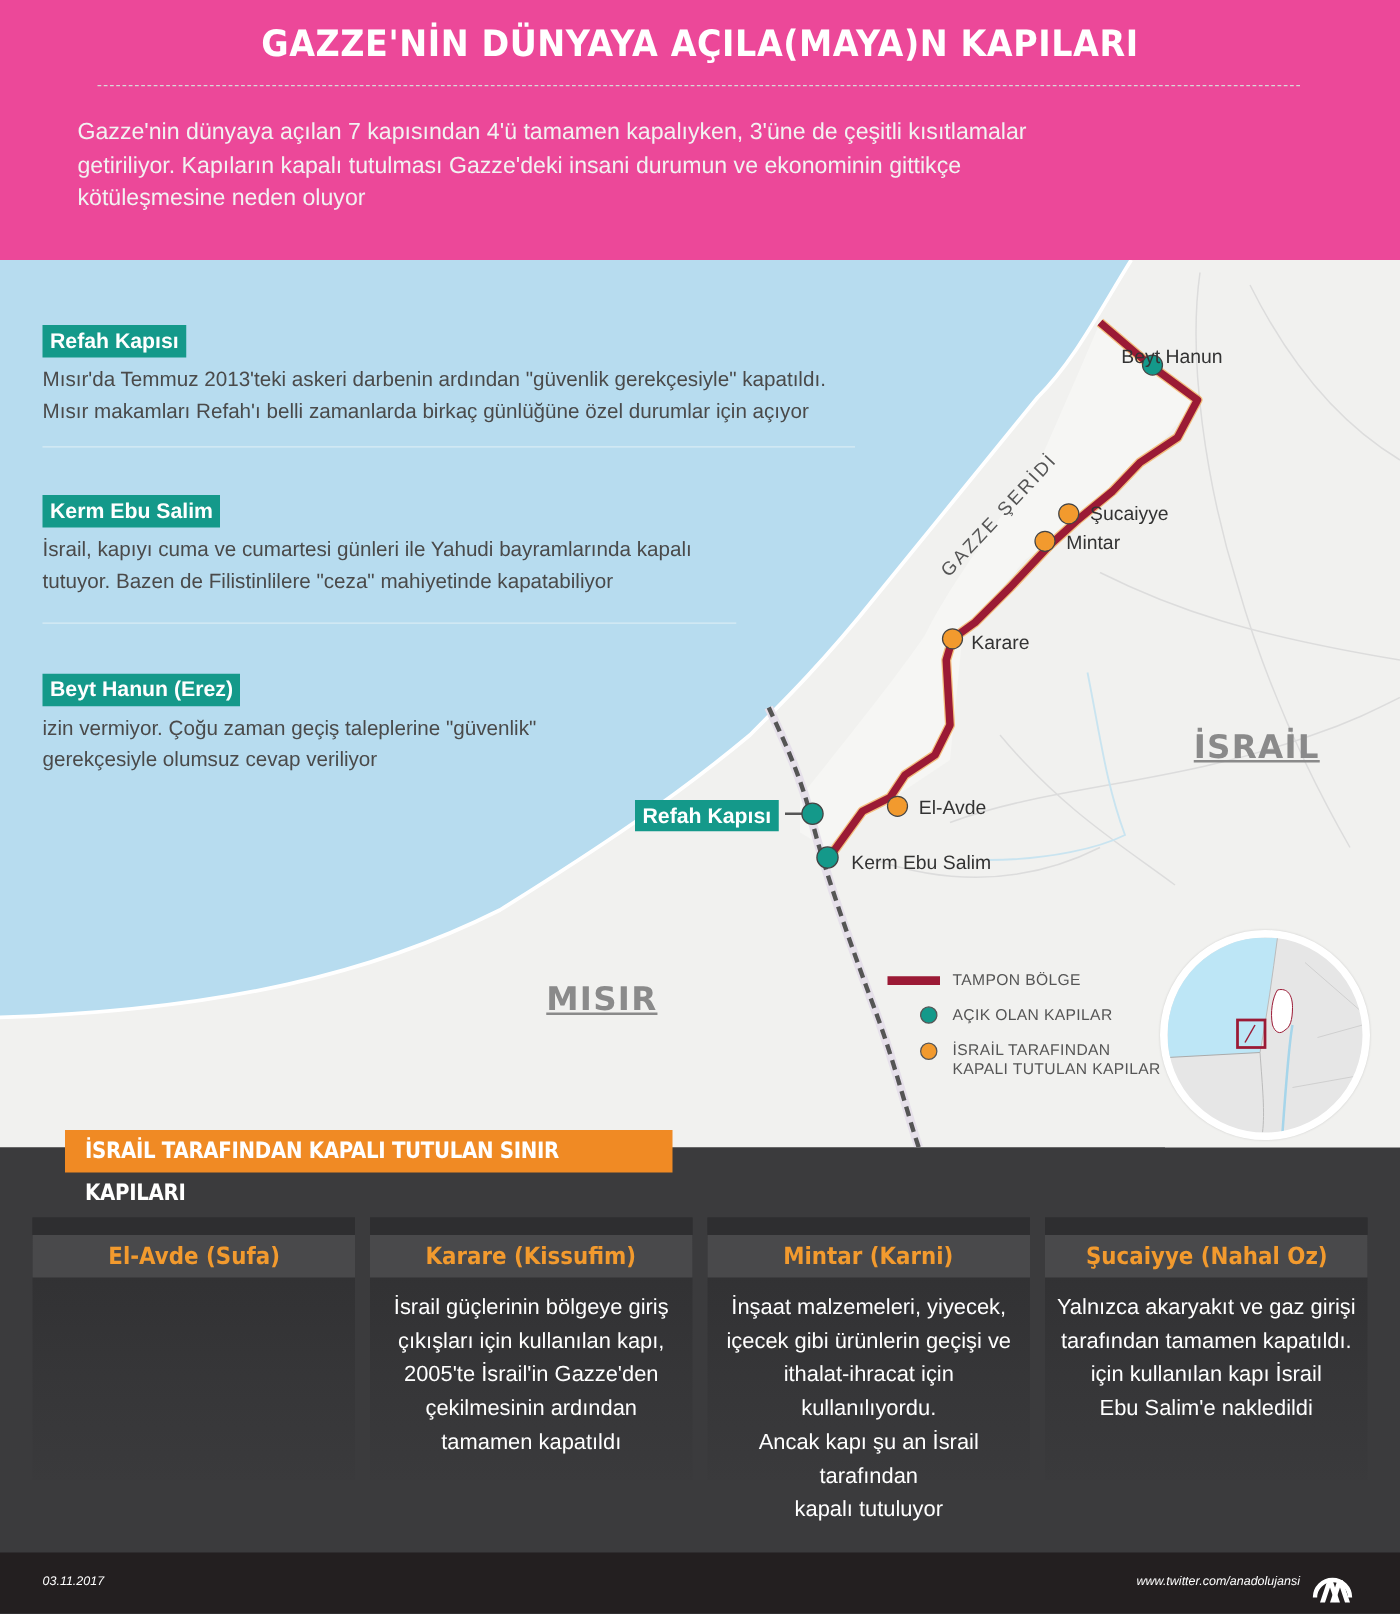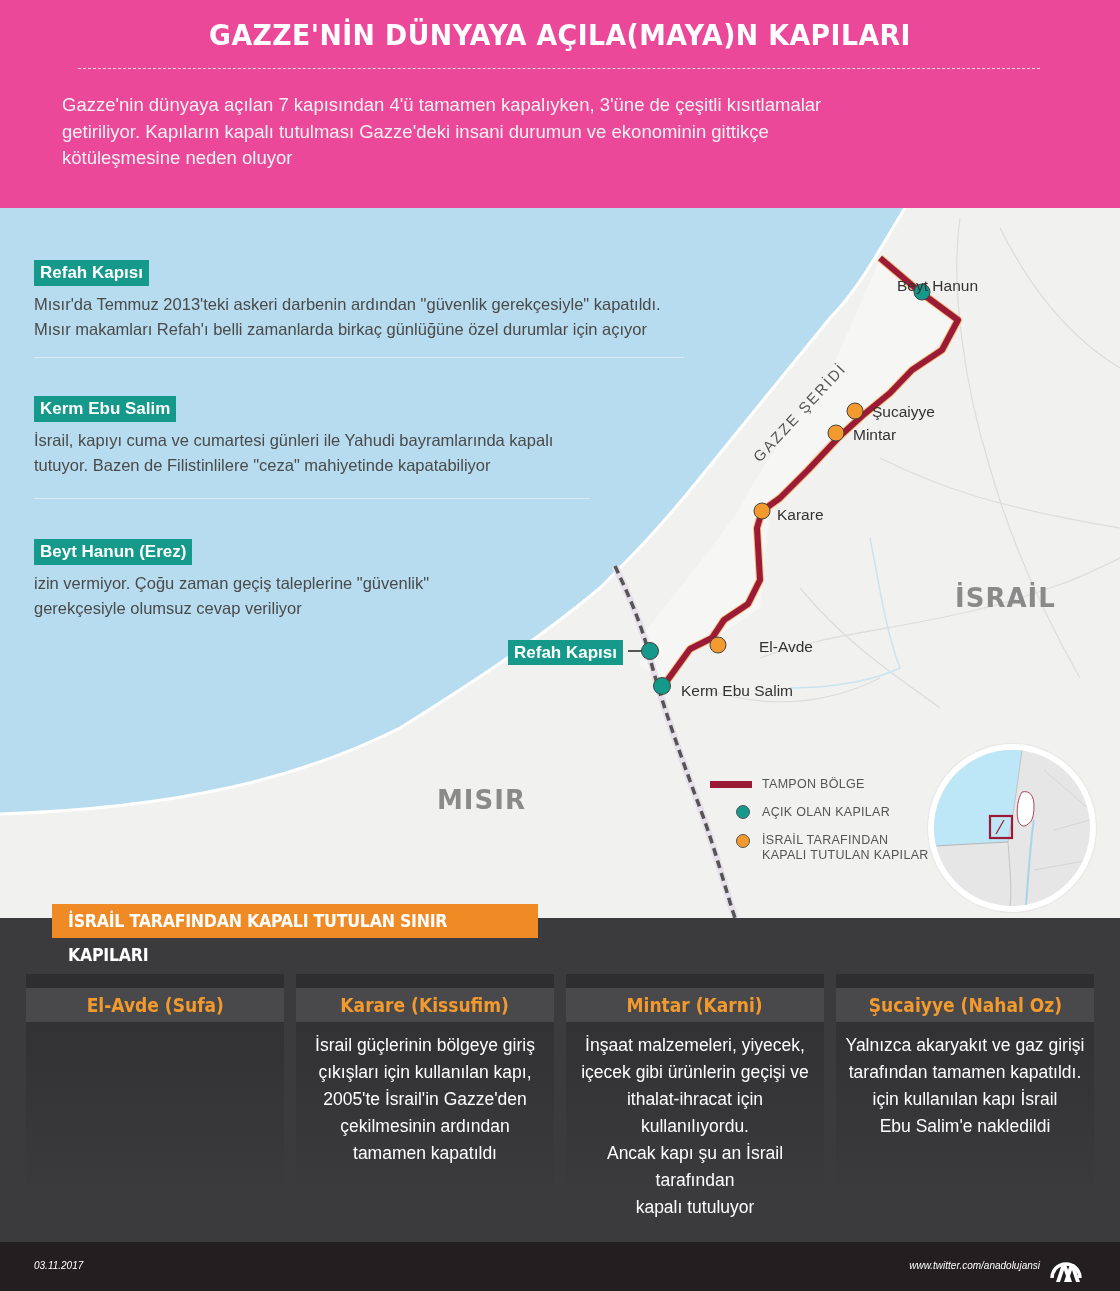--- a/index.html
+++ b/index.html
@@ -23,21 +23,21 @@
 
     .gate-block { position: absolute; left: 34px; }
     .tag { display: inline-block; background: #14998a; color: #ffffff; font-weight: bold;
       font-size: 17px; padding: 3px 6px 3px 6px; line-height: 20px; }
     .gate-desc { color: #4a4a4a; font-size: 16.5px; line-height: 25px; margin-top: 6px; }
     .sep { position: absolute; height: 1px; background: #d9ecf5; }
 
     .map-label { position: absolute; color: #333333; font-size: 15.5px; font-weight: normal;
       font-family: "Liberation Sans", sans-serif; white-space: nowrap; }
     .country { position: absolute; color: #8a8a8a; font-weight: bold; font-size: 26px;
-      letter-spacing: 1px; font-family: "DejaVu Sans", sans-serif; }
+      letter-spacing: 1px; font-family: "DejaVu Sans", sans-serif; text-decoration: underline; }
     .strip-label { position: absolute; color: #555555; font-size: 15px; letter-spacing: 2px;
       white-space: nowrap; transform-origin: left bottom; }
     .refah-tag { position: absolute; background: #14998a; color: #fff; font-weight: bold;
       font-size: 17px; padding: 2px 6px; line-height: 21px; }
 
     .legend { position: absolute; left: 708px; top: 568px; }
     .legend-row { position: absolute; white-space: nowrap; color: #555; font-size: 12.5px;
       letter-spacing: 0.3px; line-height: 14px; }
     .legend-swatch-line { position: absolute; width: 42px; height: 7px; background: #9b1a35; }
     .legend-dot { position: absolute; width: 14px; height: 14px; border-radius: 50%;
@@ -143,21 +143,21 @@
     <div class="gate-desc">
       <div>izin vermiyor. Çoğu zaman geçiş taleplerine "güvenlik"</div>
       <div>gerekçesiyle olumsuz cevap veriliyor</div>
     </div>
   </div>
 
   <div class="map-label" style="left:897px; top:69px;">Beyt Hanun</div>
   <div class="map-label" style="left:872px; top:195px;">Şucaiyye</div>
   <div class="map-label" style="left:853px; top:218px;">Mintar</div>
   <div class="map-label" style="left:777px; top:298px;">Karare</div>
-  <div class="map-label" style="left:735px; top:430px;margin-left:24px;">El-Avde</div>
+  <div class="map-label" style="left:735px; top:430px;">El-Avde</div>
   <div class="map-label" style="left:681px; top:474px;">Kerm Ebu Salim</div>
   <div class="refah-tag" style="left:508px; top:432px;">Refah Kapısı</div>
 
   <div class="strip-label" style="left:762px; top:240px; transform: rotate(-47deg);">GAZZE ŞERİDİ</div>
   <div class="country" style="left:955px; top:375px;">İSRAİL</div>
   <div class="country" style="left:437px; top:577px;">MISIR</div>
 
   <div class="legend">
     <div class="legend-swatch-line" style="left:2px; top:5px;"></div>
     <div class="legend-row" style="left:54px; top:1px;">TAMPON BÖLGE</div>

